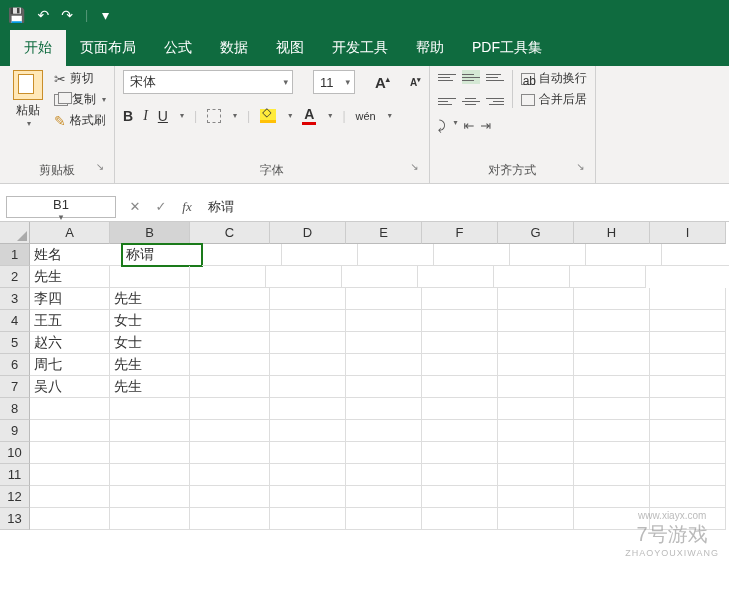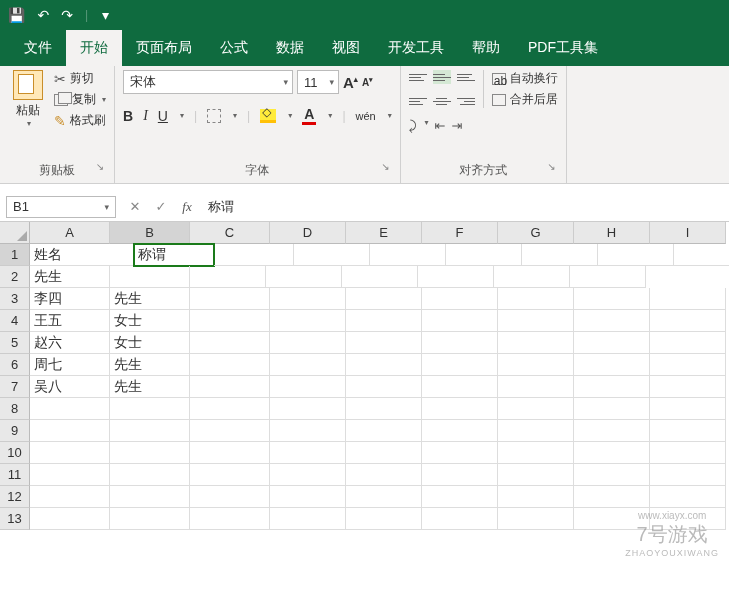--- a/index.html
+++ b/index.html
@@ -25,21 +25,21 @@
 .bigbtn .txt { font-size: 12px; }
 
 .vstack { display: flex; flex-direction: column; gap: 4px; }
 .hrow { display: flex; align-items: center; gap: 4px; font-size: 12px; cursor: pointer; }
 .scissors { color: #555; font-size: 14px; }
 .copysq { width: 14px; height: 12px; border: 1px solid #888; position: relative; display: inline-block; }
 .copysq::after { content: ""; position: absolute; left: 3px; top: -3px; width: 12px; height: 10px; border: 1px solid #888; background: #f3f2f1; }
 .brush { color: #c98e2a; font-size: 14px; }
 .dd { color: #666; font-size: 8px; margin-left: 2px; }
 
-.font-group .row1 { display: flex; gap: 4px; margin-bottom: 6px; align-items: center; }
+.font-group .row1 { display: flex; gap: 20px; margin-bottom: 6px; align-items: center; }
 .combo { border: 1px solid #bbb; background: #fff; height: 24px; display: flex; align-items: center; padding: 0 6px; font-size: 13px; position: relative; }
 .combo.font { width: 170px; }
 .combo.size { width: 42px; }
 .combo .arr { position: absolute; right: 4px; color: #666; font-size: 9px; }
 .aa-big { font-size: 15px; font-weight: bold; }
 .aa-small { font-size: 10px; font-weight: bold; }
 .font-group .row2 { display: flex; gap: 10px; align-items: center; }
 .fb { font-weight: bold; font-size: 14px; cursor: pointer; }
 .fi { font-style: italic; font-family: serif; font-size: 14px; cursor: pointer; }
 .fu { text-decoration: underline; font-size: 14px; cursor: pointer; }
@@ -53,21 +53,21 @@
 .al { width: 18px; height: 14px; display: flex; flex-direction: column; justify-content: center; gap: 2px; cursor: pointer; }
 .al span { height: 1px; background: #666; display: block; }
 .al.active { background: #d4e8d4; }
 .indent-row { display: flex; gap: 6px; margin-bottom: 4px; }
 .ind { font-size: 13px; cursor: pointer; color: #555; }
 .wrap-row { display: flex; flex-direction: column; gap: 4px; }
 .wbtn { display: flex; align-items: center; gap: 4px; cursor: pointer; font-size: 12px; }
 .wbtn .sq { width: 14px; height: 12px; border: 1px solid #888; display: inline-block; }
 
 .formula-bar { display: flex; align-items: center; border-bottom: 1px solid #ccc; height: 30px; background: #fff; margin-top: 8px; }
-.name-box { width: 110px; border: 1px solid #bbb; height: 22px; margin: 0 6px; padding: 0 6px; font-size: 13px; display: flex; align-items: center; justify-content: space-between; }
+.name-box { width: 110px; border: 1px solid #bbb; height: 22px; margin: 0 6px; padding: 0 6px; font-size: 13px; display: flex; align-items: center; justify-content: space-between; flex-direction: column; }
 .name-box .arr { font-size: 9px; color: #666; }
 .fbbtn { width: 26px; text-align: center; color: #888; font-size: 13px; cursor: pointer; }
 .fx { font-style: italic; font-family: serif; color: #555; }
 .formula-input { flex: 1; padding: 0 8px; font-size: 13px; font-family: SimSun, serif; }
 
 .sheet { display: flex; }
 .corner { width: 30px; height: 22px; background: #e8e8e8; border-right: 1px solid #bbb; border-bottom: 1px solid #bbb; position: relative; }
 .corner::after { content: ""; position: absolute; right: 2px; bottom: 2px; border-left: 10px solid transparent; border-bottom: 10px solid #aaa; }
 .colheads { display: flex; }
 .colhead { height: 22px; border-right: 1px solid #ccc; border-bottom: 1px solid #bbb; background: #e8e8e8; text-align: center; font-size: 13px; line-height: 22px; color: #333; }
@@ -88,21 +88,20 @@
 
 <div class="titlebar">
   <span class="icon">💾</span>
   <span class="icon">↶</span>
   <span class="icon">↷</span>
   <span class="sep">|</span>
   <span class="icon dd">▾</span>
 </div>
 
 <div class="tabbar">
-  <div class="tab">文件</div>
   <div class="tab active">开始</div>
   <div class="tab">页面布局</div>
   <div class="tab">公式</div>
   <div class="tab">数据</div>
   <div class="tab">视图</div>
   <div class="tab">开发工具</div>
   <div class="tab">帮助</div>
   <div class="tab">PDF工具集</div>
 </div>
 
@@ -275,21 +274,21 @@
         <div class="colhead" style="width: 80px;">C</div>
         <div class="colhead" style="width: 76px;">D</div>
         <div class="colhead" style="width: 76px;">E</div>
         <div class="colhead" style="width: 76px;">F</div>
         <div class="colhead" style="width: 76px;">G</div>
         <div class="colhead" style="width: 76px;">H</div>
         <div class="colhead" style="width: 76px;">I</div>
       </div>
     <div class="cells" id="cells">
         <div class="cellrow">
-          <div class="cell" style="width: 104px;">姓名</div>
+          <div class="cell" style="width: 92px;">姓名</div>
           <div class="cell selected" style="width: 80px;">称谓</div>
           <div class="cell" style="width: 80px;"></div>
           <div class="cell" style="width: 76px;"></div>
           <div class="cell" style="width: 76px;"></div>
           <div class="cell" style="width: 76px;"></div>
           <div class="cell" style="width: 76px;"></div>
           <div class="cell" style="width: 76px;"></div>
           <div class="cell" style="width: 76px;"></div>
         </div>
         <div class="cellrow">

